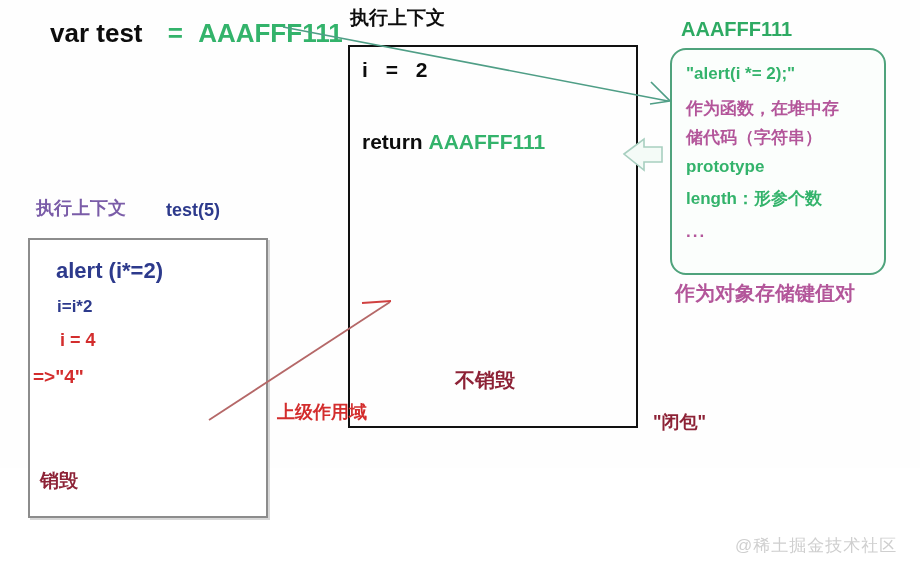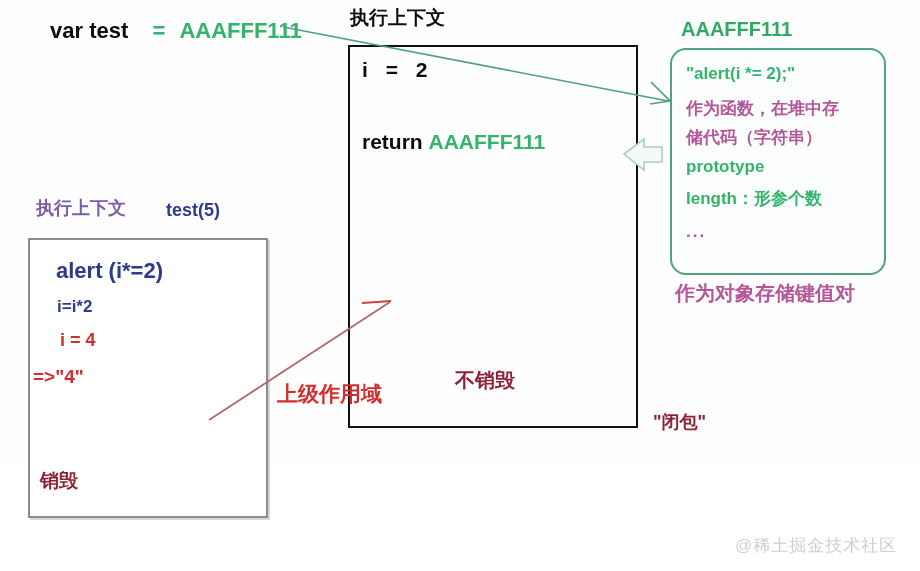--- a/index.html
+++ b/index.html
@@ -117,21 +117,21 @@
   #label-exec-ctx-top {
     left: 350px;
     top: 5px;
     font-size: 19px;
   }
 
   
   #var-test {
     left: 50px;
     top: 18px;
-    font-size: 22px;
+    font-size: 26px;
     white-space: nowrap;
   }
   #var-test .eq {
     color: #33b36b;
     margin: 0 8px 0 18px;
   }
 
   
   #label-exec-ctx-left {
     left: 36px;
@@ -276,17 +276,17 @@
     <g>
       <polygon points="624,154 644,139 644,147 662,147 662,162 644,162 644,170" fill="#f4fbf7" stroke="#a8cfc0" stroke-width="1.6"></polygon>
     </g>
 
     <g>
       <line x1="209" y1="420" x2="390" y2="302" stroke="#b56868" stroke-width="1.8"></line>
       <line x1="362" y1="303" x2="391" y2="301" stroke="#d04040" stroke-width="2"></line>
     </g>
   </svg>
 
-  <div class="abs t-red" id="label-scope-arrow" style="left:277px; top:380px; font-size:21px;">上级作用域</div>
+  <div class="abs t-red" id="label-scope-arrow" style="left:277px; top:400px; font-size:18px;">上级作用域</div>
 
   <div class="abs t-watermark" id="watermark">@稀土掘金技术社区</div>
 
 </div>
 
 </body></html>

